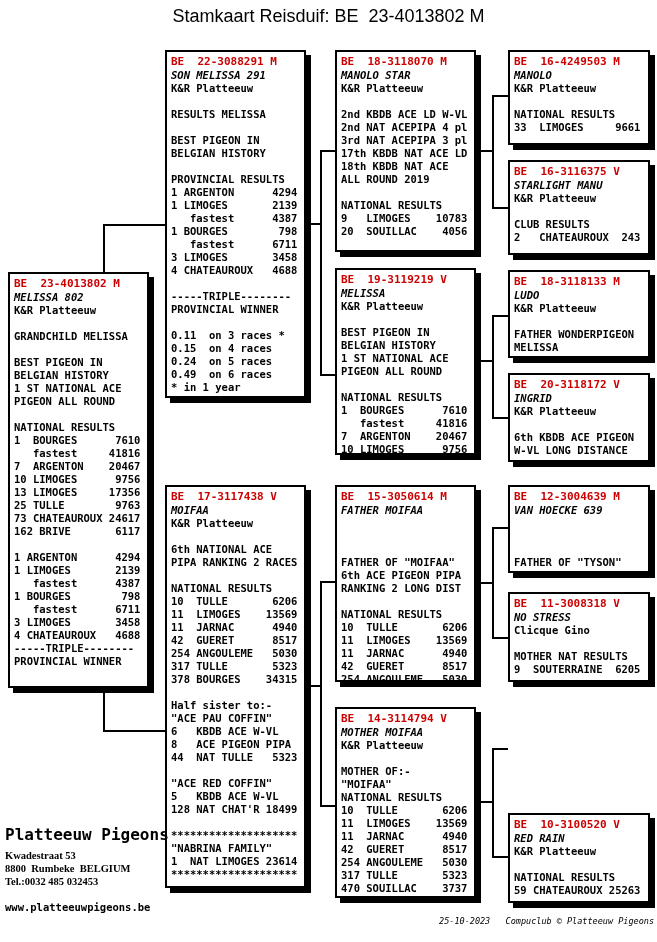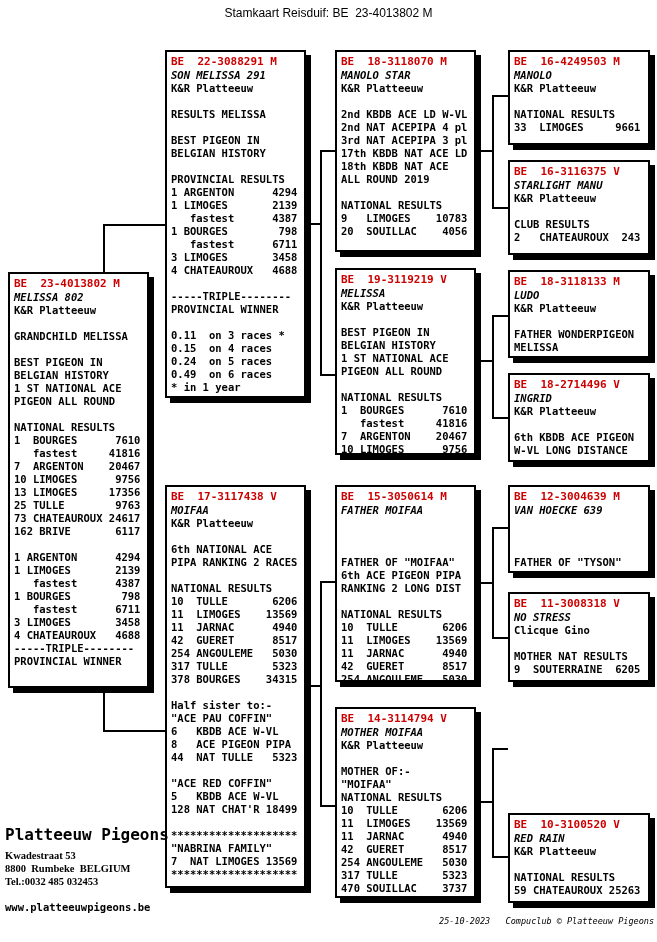--- a/index.html
+++ b/index.html
@@ -1,19 +1,19 @@
 <!DOCTYPE html>
 <html><head>
 <meta charset="utf-8">
 <style>
   html,body{margin:0;padding:0;background:#ffffff;}
   #page{position:relative;width:657px;height:942px;background:#ffffff;overflow:hidden;
         font-family:"DejaVu Sans Mono", monospace;}
   .title{position:absolute;left:0;top:6px;width:657px;text-align:center;
-         font-family:"Liberation Sans", sans-serif;font-size:12px;color:#000;white-space:pre;}
+         font-family:"Liberation Sans", sans-serif;font-size:18px;color:#000;white-space:pre;}
   .box{position:absolute;background:#fff;border:2px solid #000;box-shadow:5px 5px 0 #000;
        box-sizing:border-box;padding:2px 4px;overflow:hidden;
        font-weight:bold;font-size:10.5px;line-height:13px;color:#000;}
   .ring{color:#cc0000;white-space:pre;font-size:11px;line-height:15px;}
   .pname{font-style:italic;min-height:13px;white-space:pre;}
   .fancier{min-height:13px;white-space:pre;}
   .line{white-space:pre;min-height:13px;}
   .conn{position:absolute;background:#000;}
   .owner-name{position:absolute;left:5px;top:825px;font-weight:bold;font-size:16px;}
   .addr{position:absolute;left:5px;font-weight:bold;font-size:10.5px;white-space:pre;font-family:Liberation Serif, serif;}
@@ -116,21 +116,21 @@
         <div class="line">6   KBDB ACE W-VL</div>
         <div class="line">8   ACE PIGEON PIPA</div>
         <div class="line">44  NAT TULLE   5323</div>
         <div class="line"></div>
         <div class="line">"ACE RED COFFIN"</div>
         <div class="line">5   KBDB ACE W-VL</div>
         <div class="line">128 NAT CHAT'R 18499</div>
         <div class="line"></div>
         <div class="line">********************</div>
         <div class="line">"NABRINA FAMILY"</div>
-        <div class="line">7  NAT LIMOGES 13569</div>
+        <div class="line">1  NAT LIMOGES 23614</div>
         <div class="line">********************</div>
       </div>
   </div>
 
   <div class="box" style="left:335px;top:50px;width:141px;height:202px;">
     <div class="ring">BE  18-3118070 M</div>
     <div class="pname">MANOLO STAR</div>
     <div class="fancier">K&amp;R Platteeuw</div>
     <div>
         <div class="line"></div>
@@ -232,21 +232,21 @@
     <div class="pname">LUDO</div>
     <div class="fancier">K&amp;R Platteeuw</div>
     <div>
         <div class="line"></div>
         <div class="line">FATHER WONDERPIGEON</div>
         <div class="line">MELISSA</div>
       </div>
   </div>
 
   <div class="box" style="left:508px;top:373px;width:142px;height:89px;">
-    <div class="ring">BE  18-2714496 V</div>
+    <div class="ring">BE  20-3118172 V</div>
     <div class="pname">INGRID</div>
     <div class="fancier">K&amp;R Platteeuw</div>
     <div>
         <div class="line"></div>
         <div class="line">6th KBDB ACE PIGEON</div>
         <div class="line">W-VL LONG DISTANCE</div>
       </div>
   </div>
 
   <div class="box" style="left:508px;top:485px;width:142px;height:88px;">

